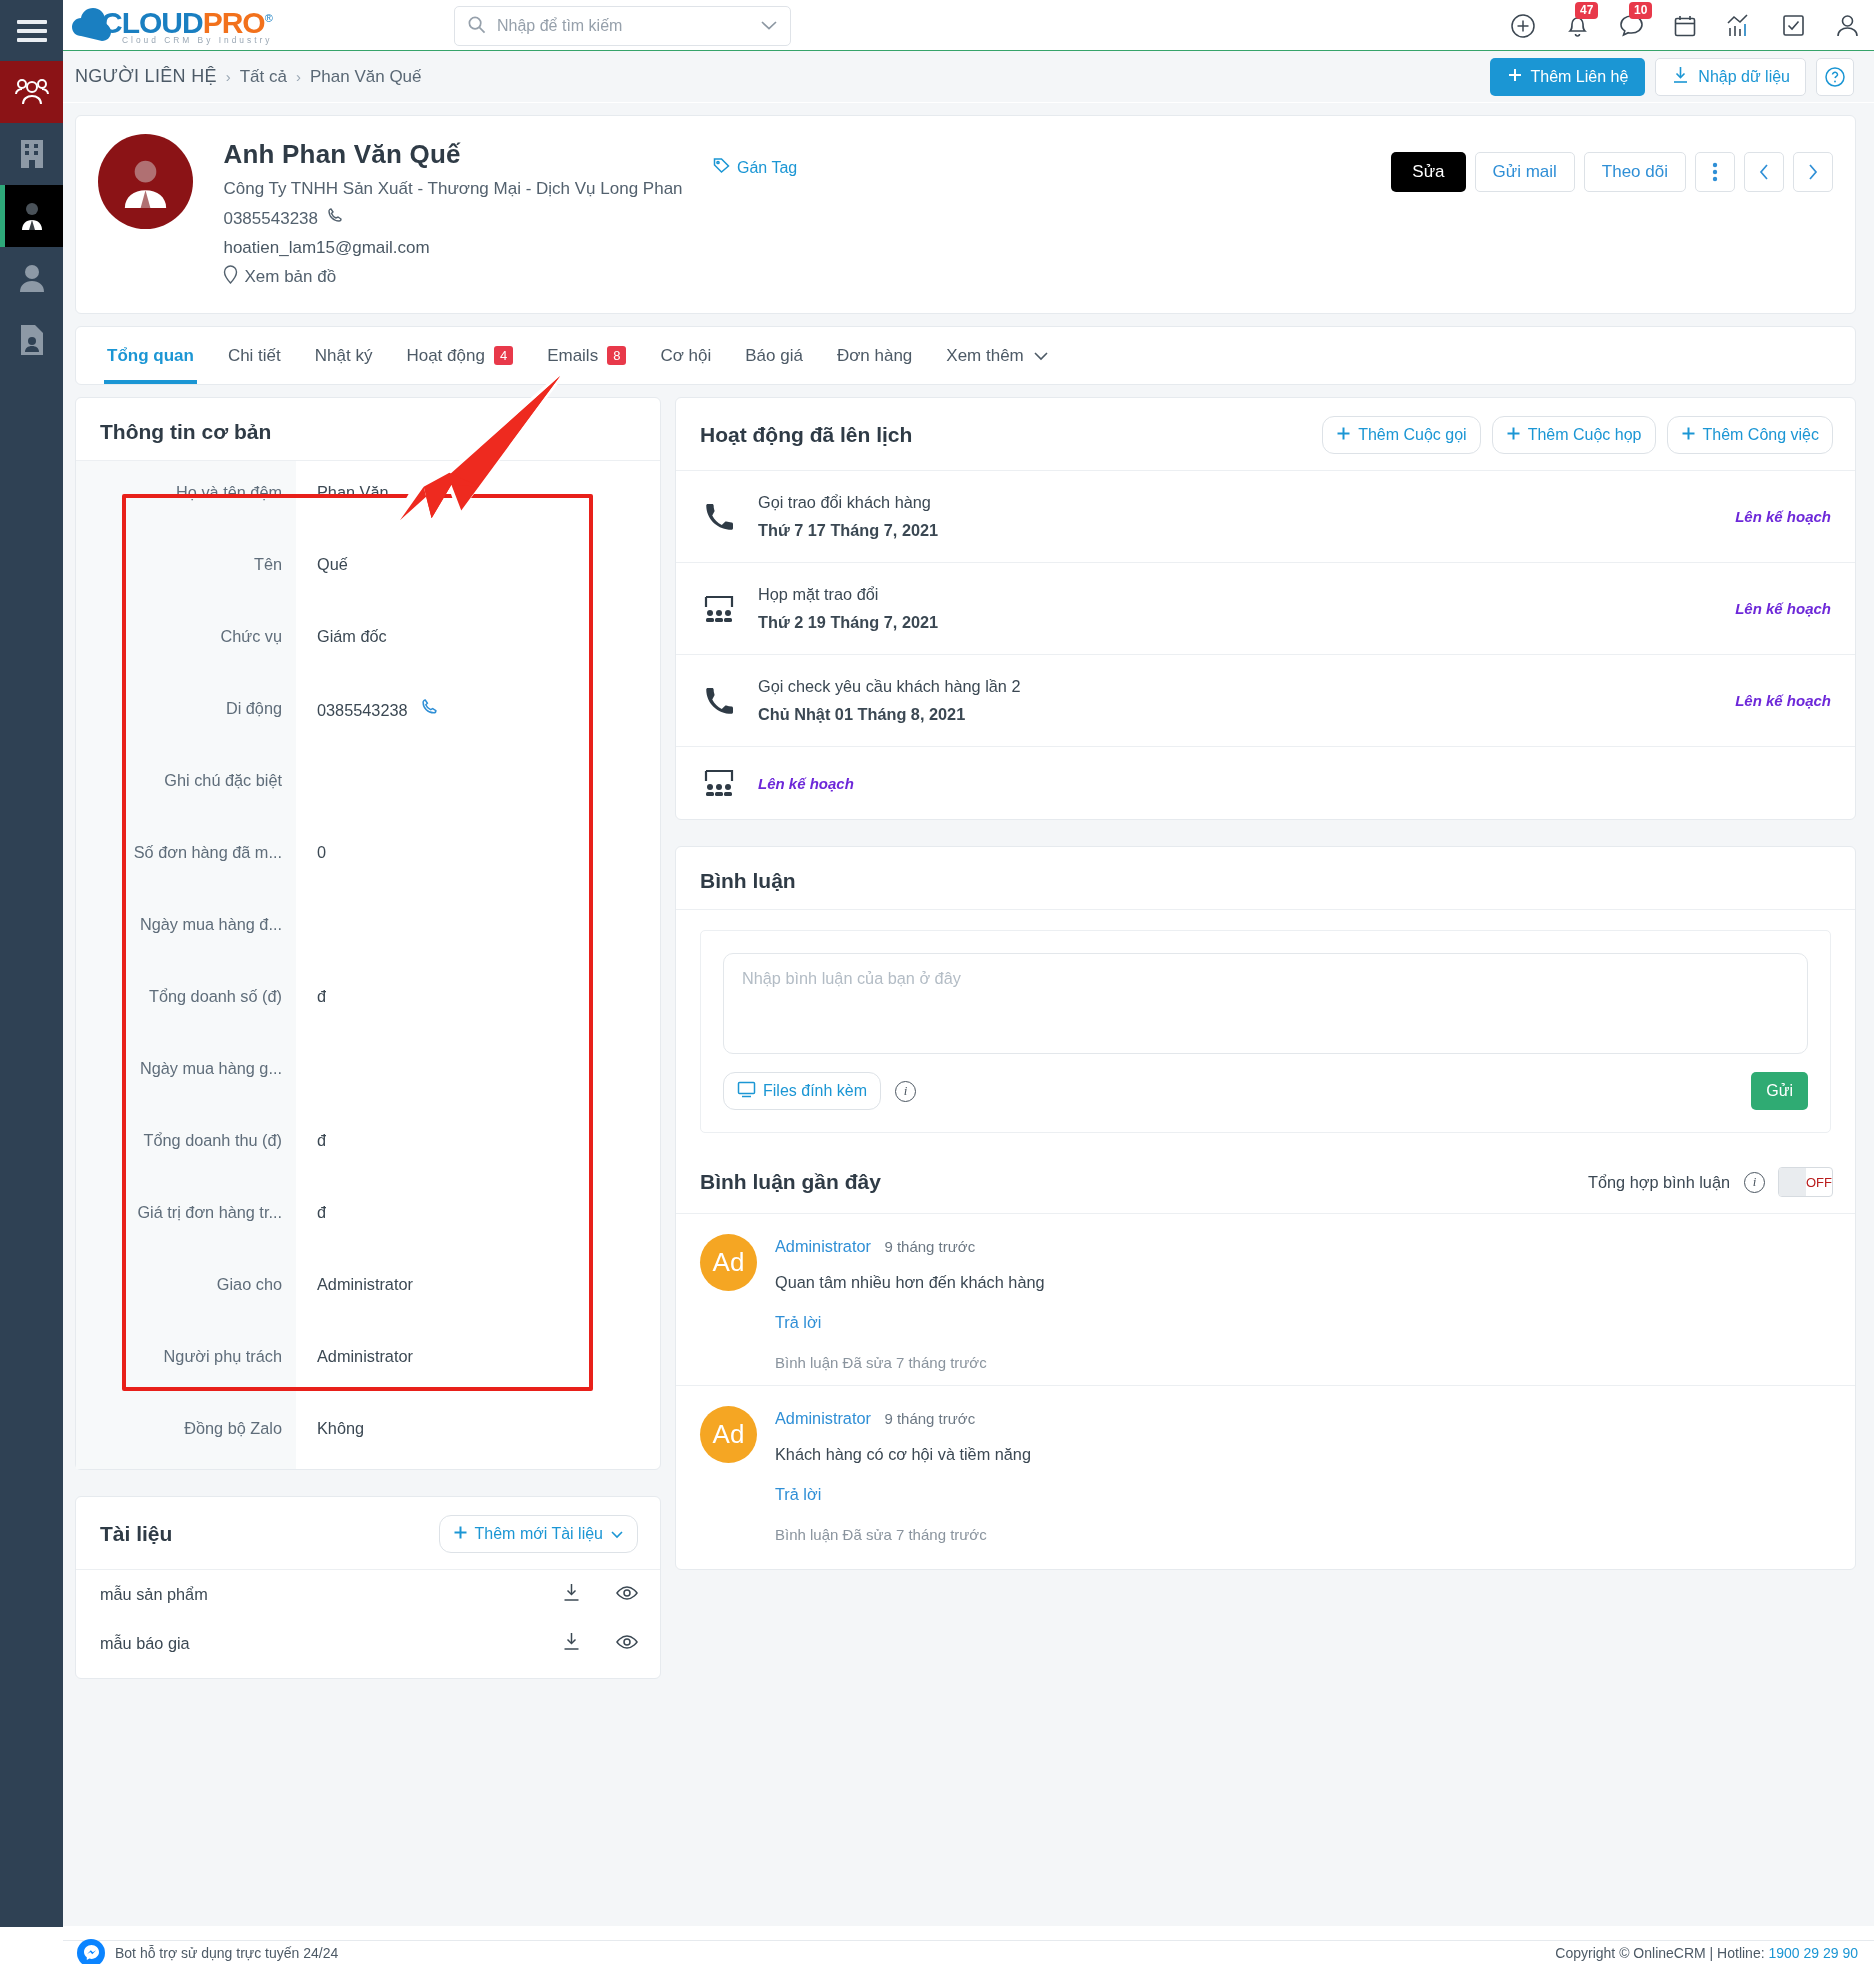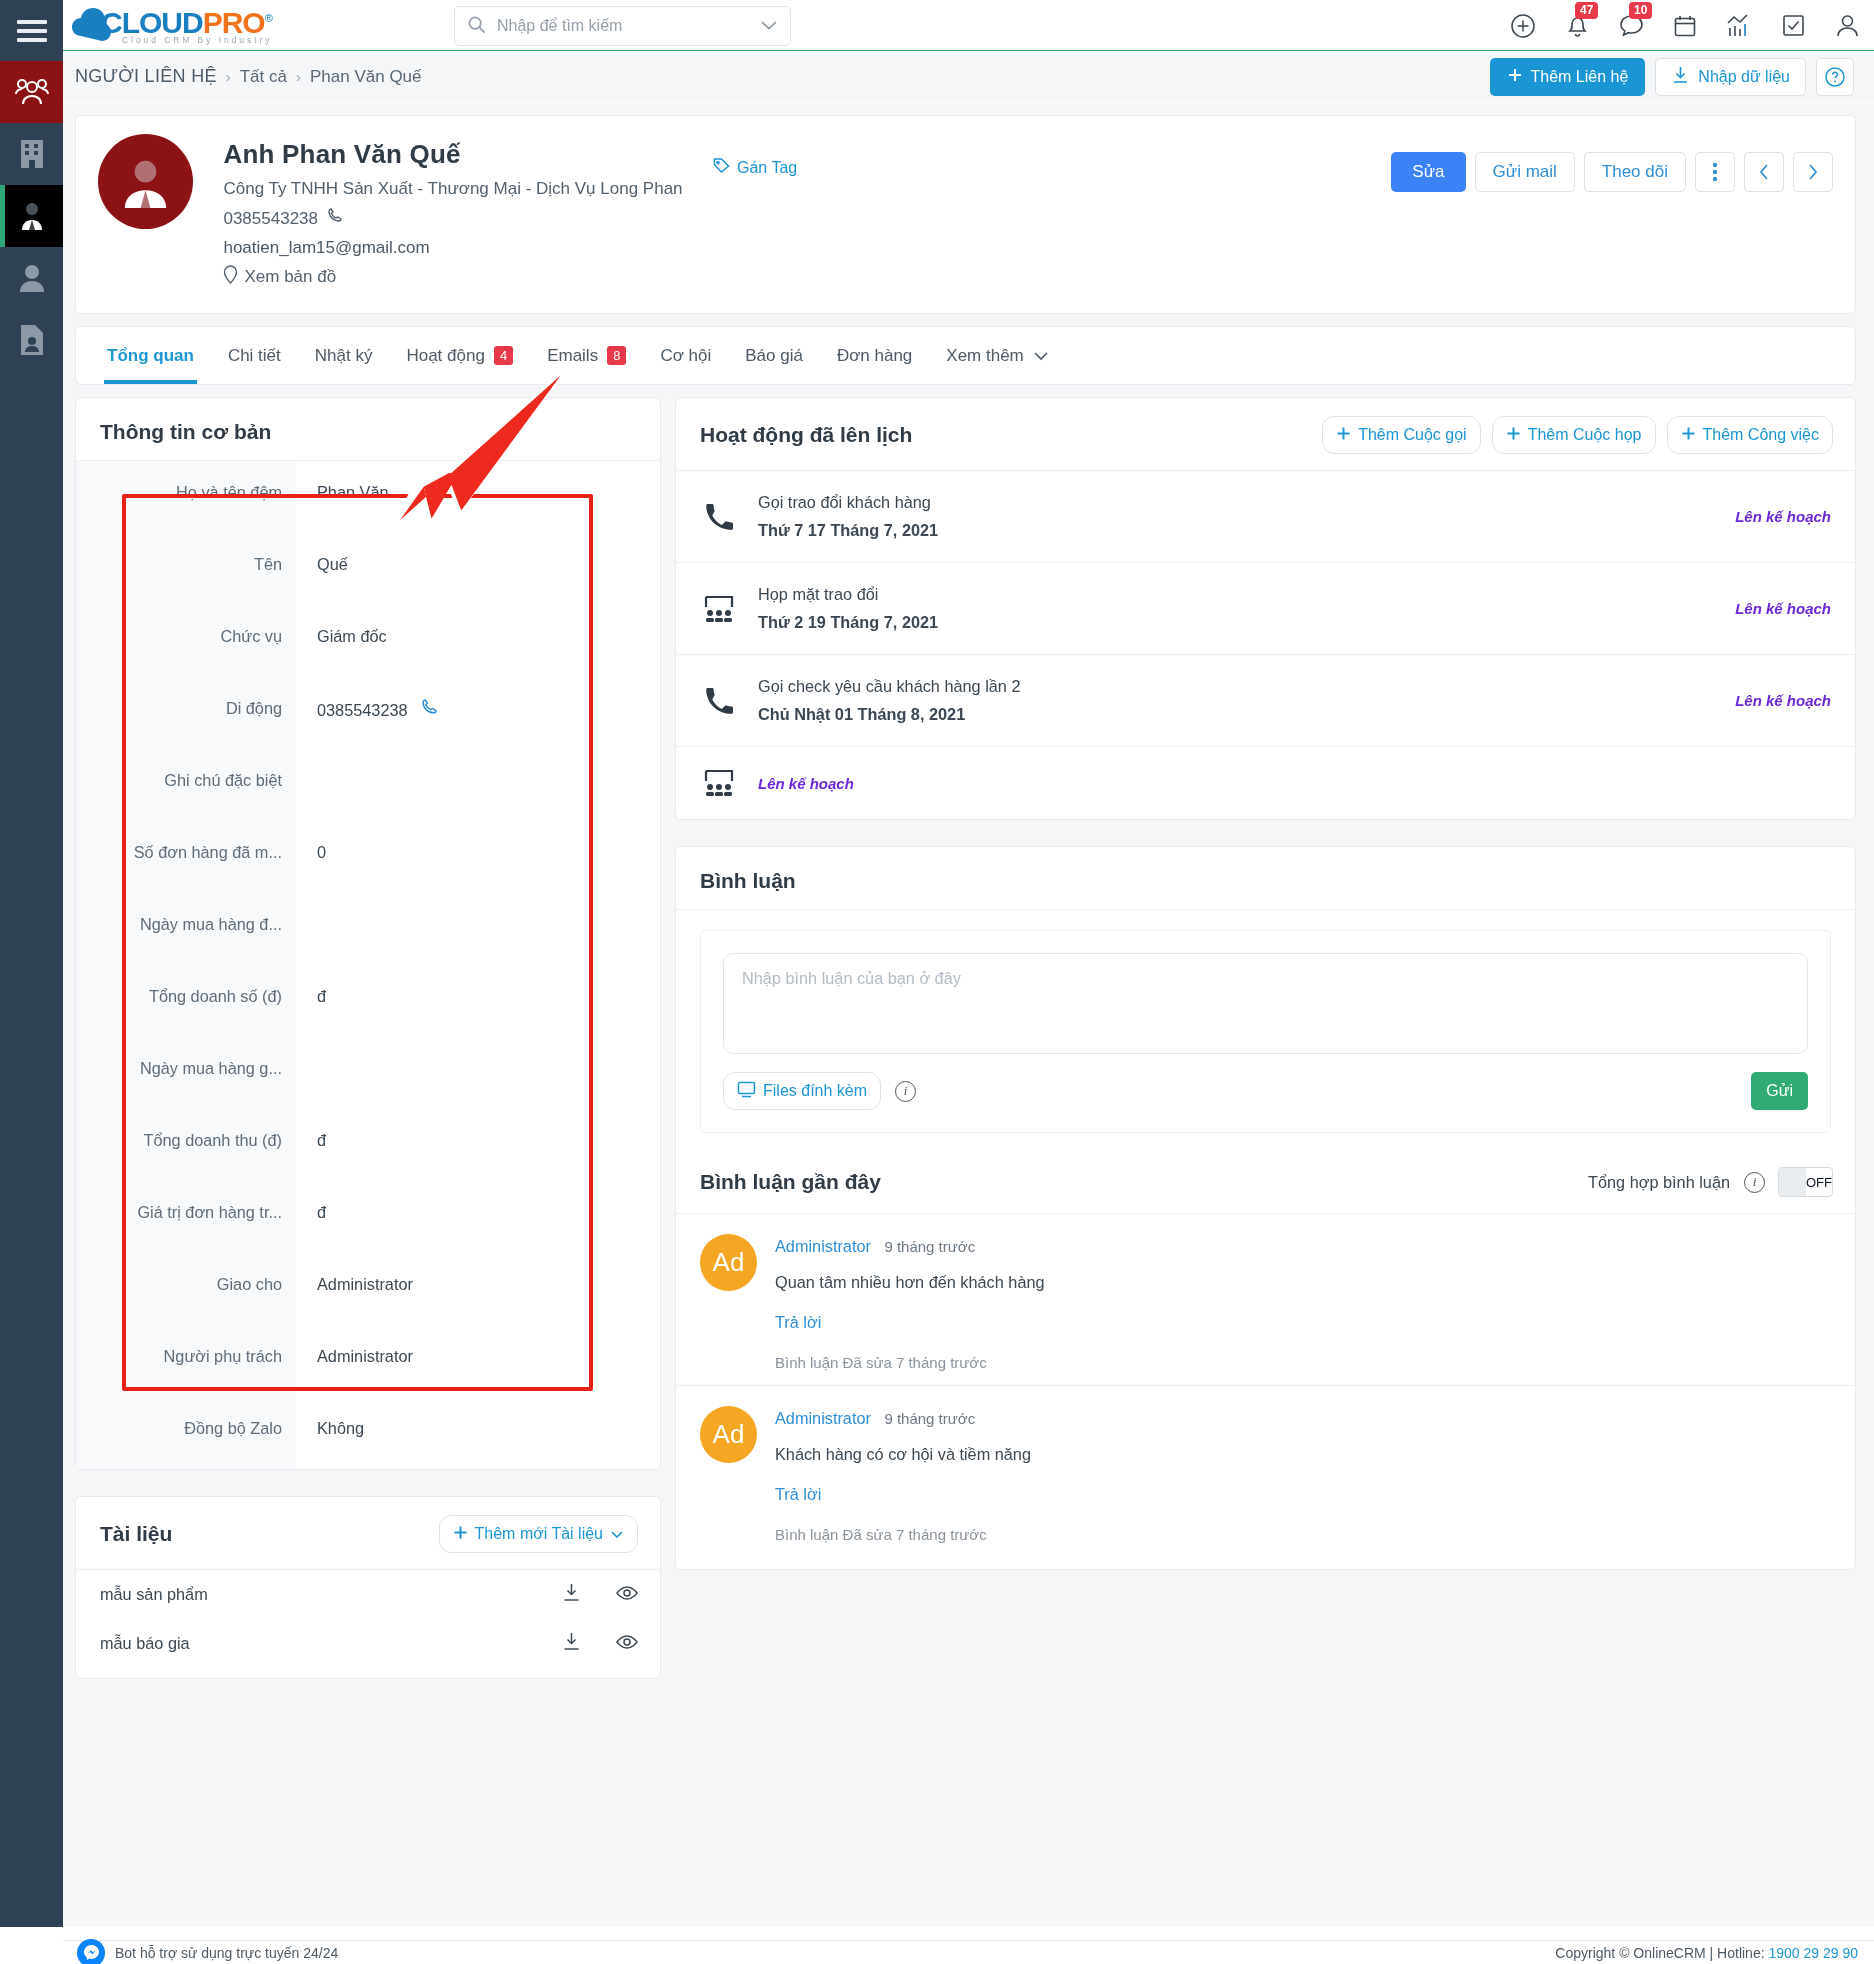--- a/index.html
+++ b/index.html
@@ -124,21 +124,21 @@
   .clink { color: #4a5864; }
   .cmap { font-size: 17px; color: #53616e; margin-top: 7px; display: flex; align-items: center; gap: 6px;}
   .gantag {
     margin-top: 23px; margin-left: 26px; color: #1b96d4; font-size: 16px;
     display: inline-flex; align-items: center; gap: 7px; cursor: pointer;
   }
   .contact-actions {
     position: absolute; right: 22px; top: 36px; display: flex; align-items: center; gap: 9px;
   }
   .btn-green {
-    background: #3b82f6; color: #fff; border: none; border-radius: 5px;
+    background: #000000; color: #fff; border: none; border-radius: 5px;
     height: 40px; padding: 0 21px; font-size: 17px; cursor: pointer; font-family: inherit;
   }
   .btn-outline {
     background: #fff; color: #2f8fd6; border: 1px solid #dde2e7; border-radius: 5px;
     height: 40px; padding: 0 17px; font-size: 17px; cursor: pointer; font-family: inherit;
   }
   .btn-osq {
     background: #fff; color: #2f8fd6; border: 1px solid #dde2e7; border-radius: 5px;
     width: 40px; height: 40px; cursor: pointer; display:flex; align-items:center; justify-content:center;
     font-size: 19px;
@@ -233,21 +233,21 @@
     width: 21px; height: 21px; border-radius: 50%; border: 1.6px solid #4b5661;
     display: inline-flex; align-items: center; justify-content: center;
     font-size: 13px; color: #4b5661; margin-left: 14px; font-style: italic; font-family: "Liberation Serif", serif;
   }
   .toggle {
     width: 55px; height: 30px; border: 1px solid #d6dbe0; border-radius: 4px;
     background: #fff; display: inline-flex; align-items: center; overflow: hidden; cursor: pointer;
     margin-left: 13px;
   }
   .toggle .knob { width: 27px; height: 100%; background: #e9ecef; }
-  .toggle .lbl { flex:1; text-align: center; font-size: 13px; color: #0f172a; }
+  .toggle .lbl { flex:1; text-align: center; font-size: 13px; color: #b91c1c; }
 
   .cmt-item { display: flex; gap: 18px; padding: 20px 24px 14px 24px; border-top: 1px solid #eceff2;}
   .cmt-av {
     width: 57px; height: 57px; border-radius: 50%; background: #f5a623; color: #fff;
     display: flex; align-items: center; justify-content: center; font-size: 26px; flex: none;
   }
   .cmt-body { flex: 1; padding-top: 3px;}
   .cmt-head .who { color: #2f8fd6; font-size: 16.3px; }
   .cmt-head .when { color: #6c7884; font-size: 15px; margin-left: 9px; }
   .cmt-text { font-size: 16.3px; color: #3b4853; margin-top: 17px; }

